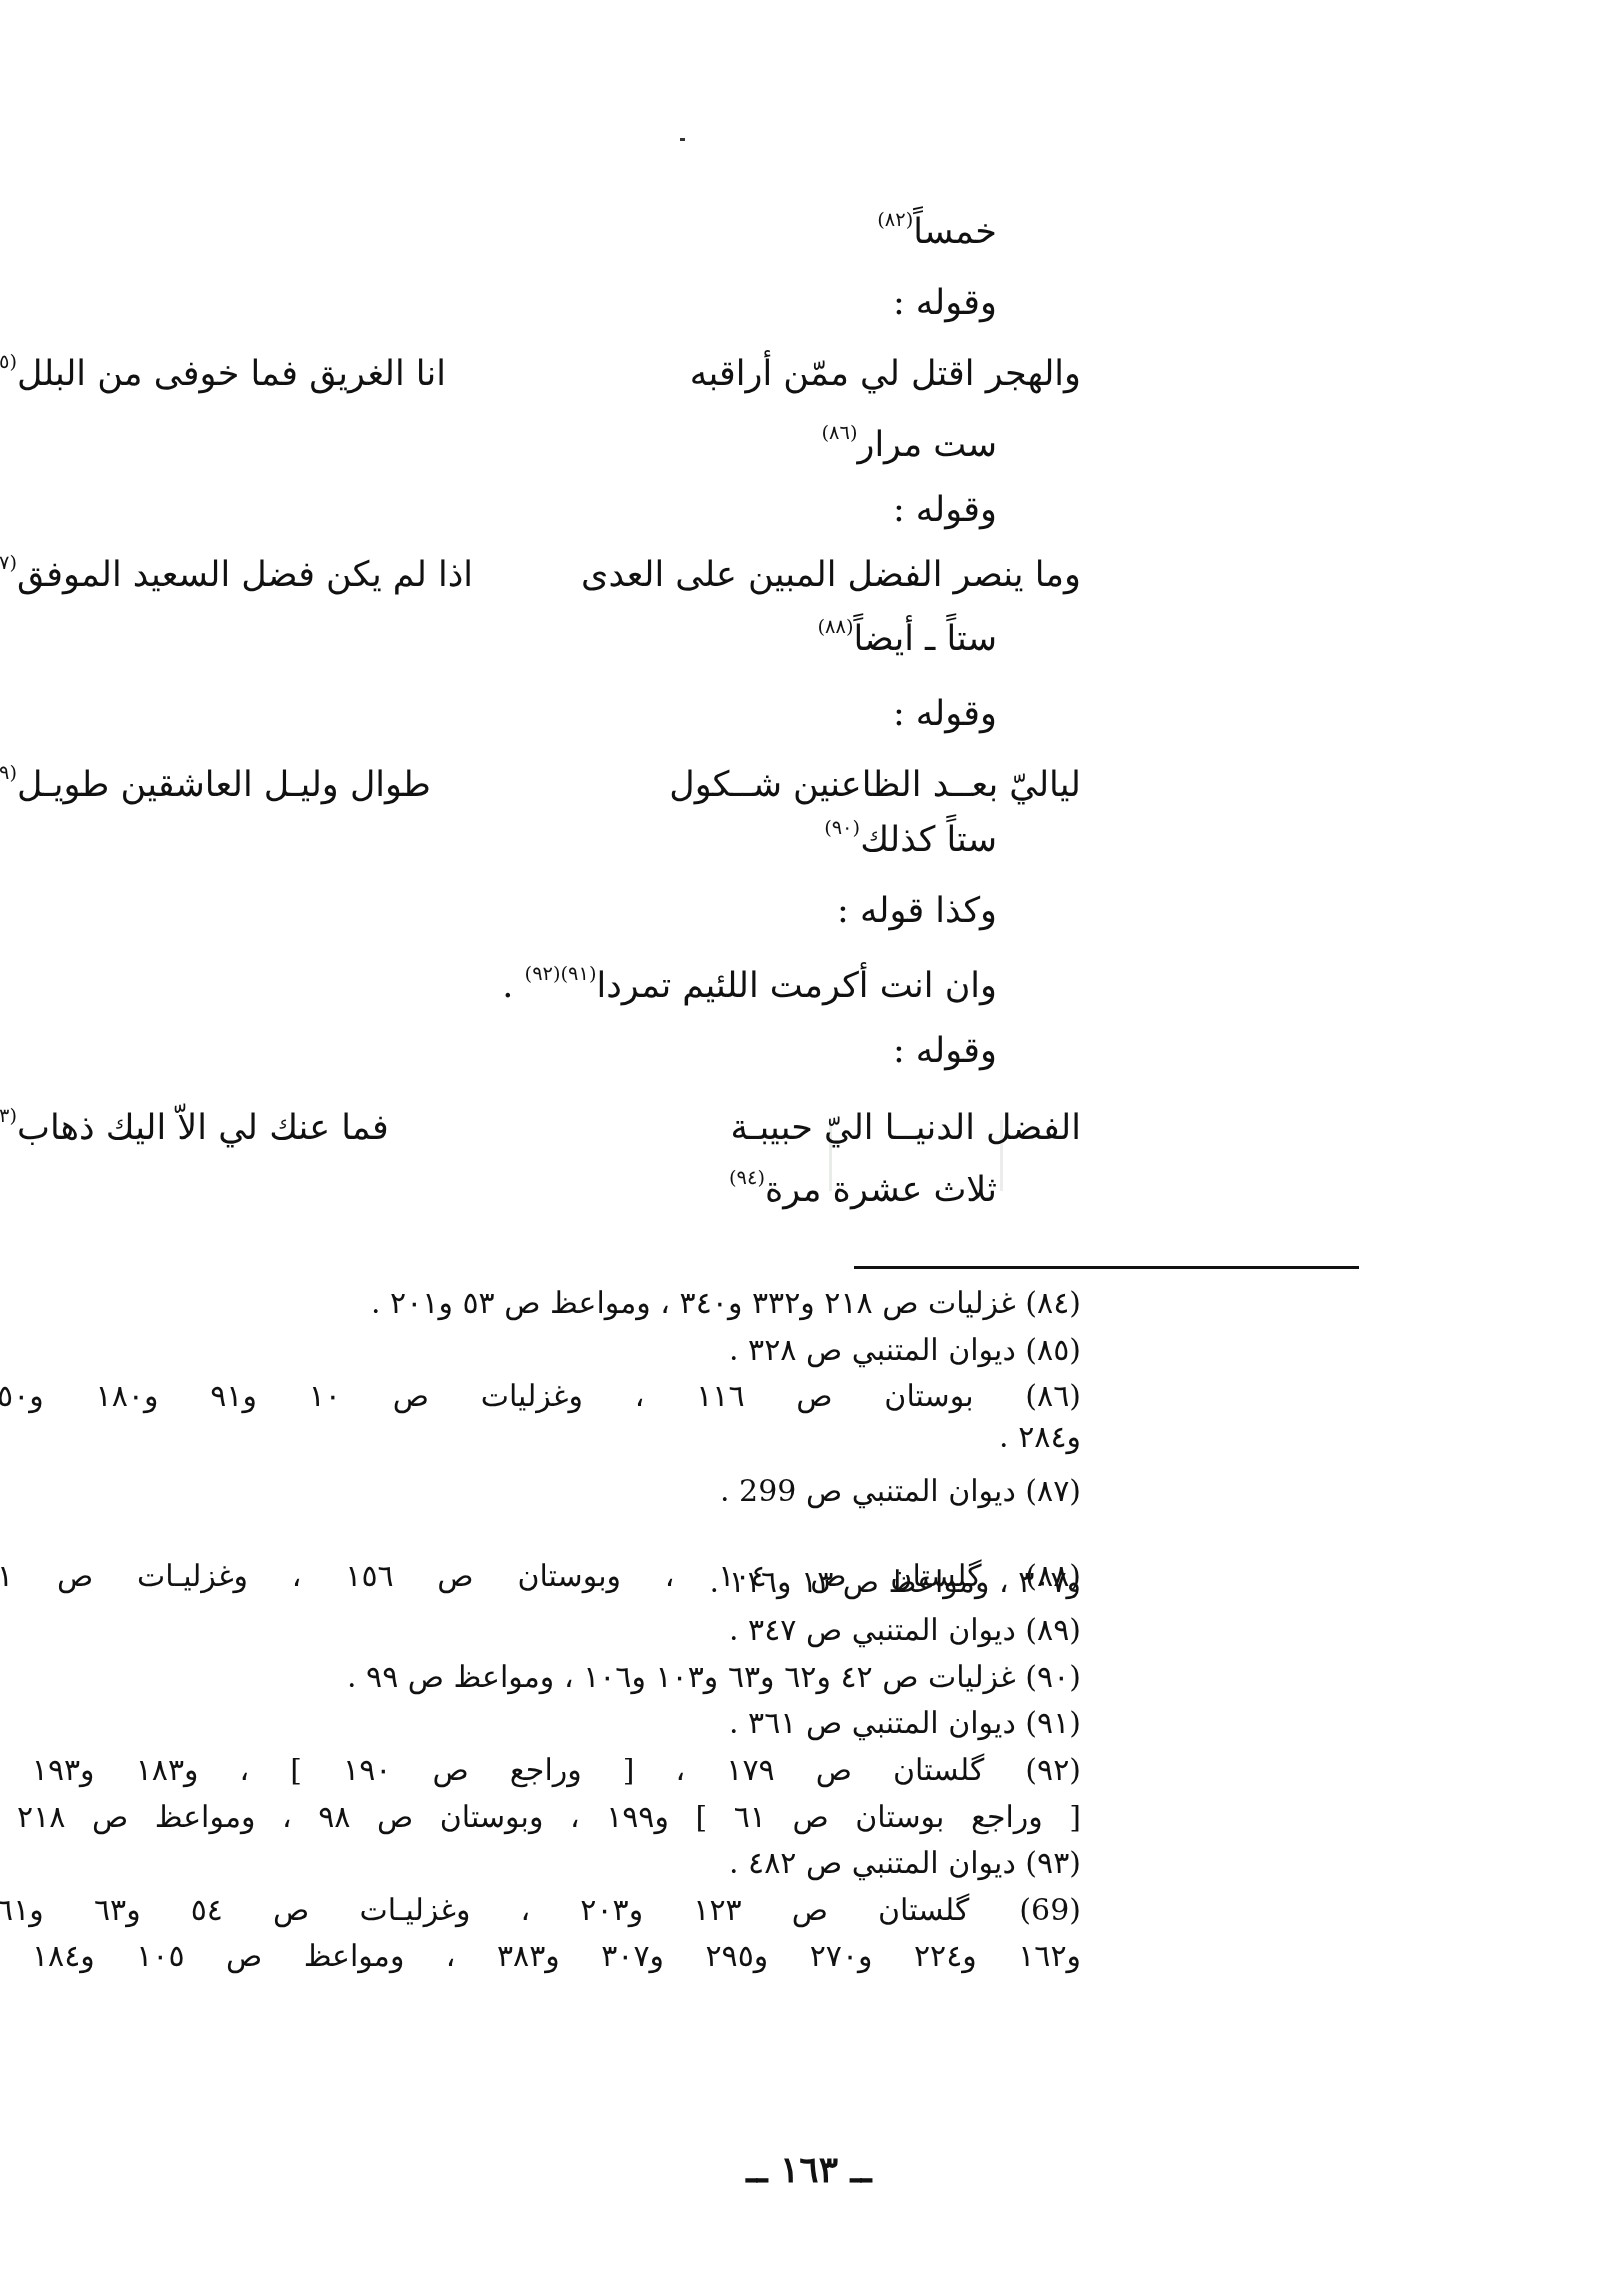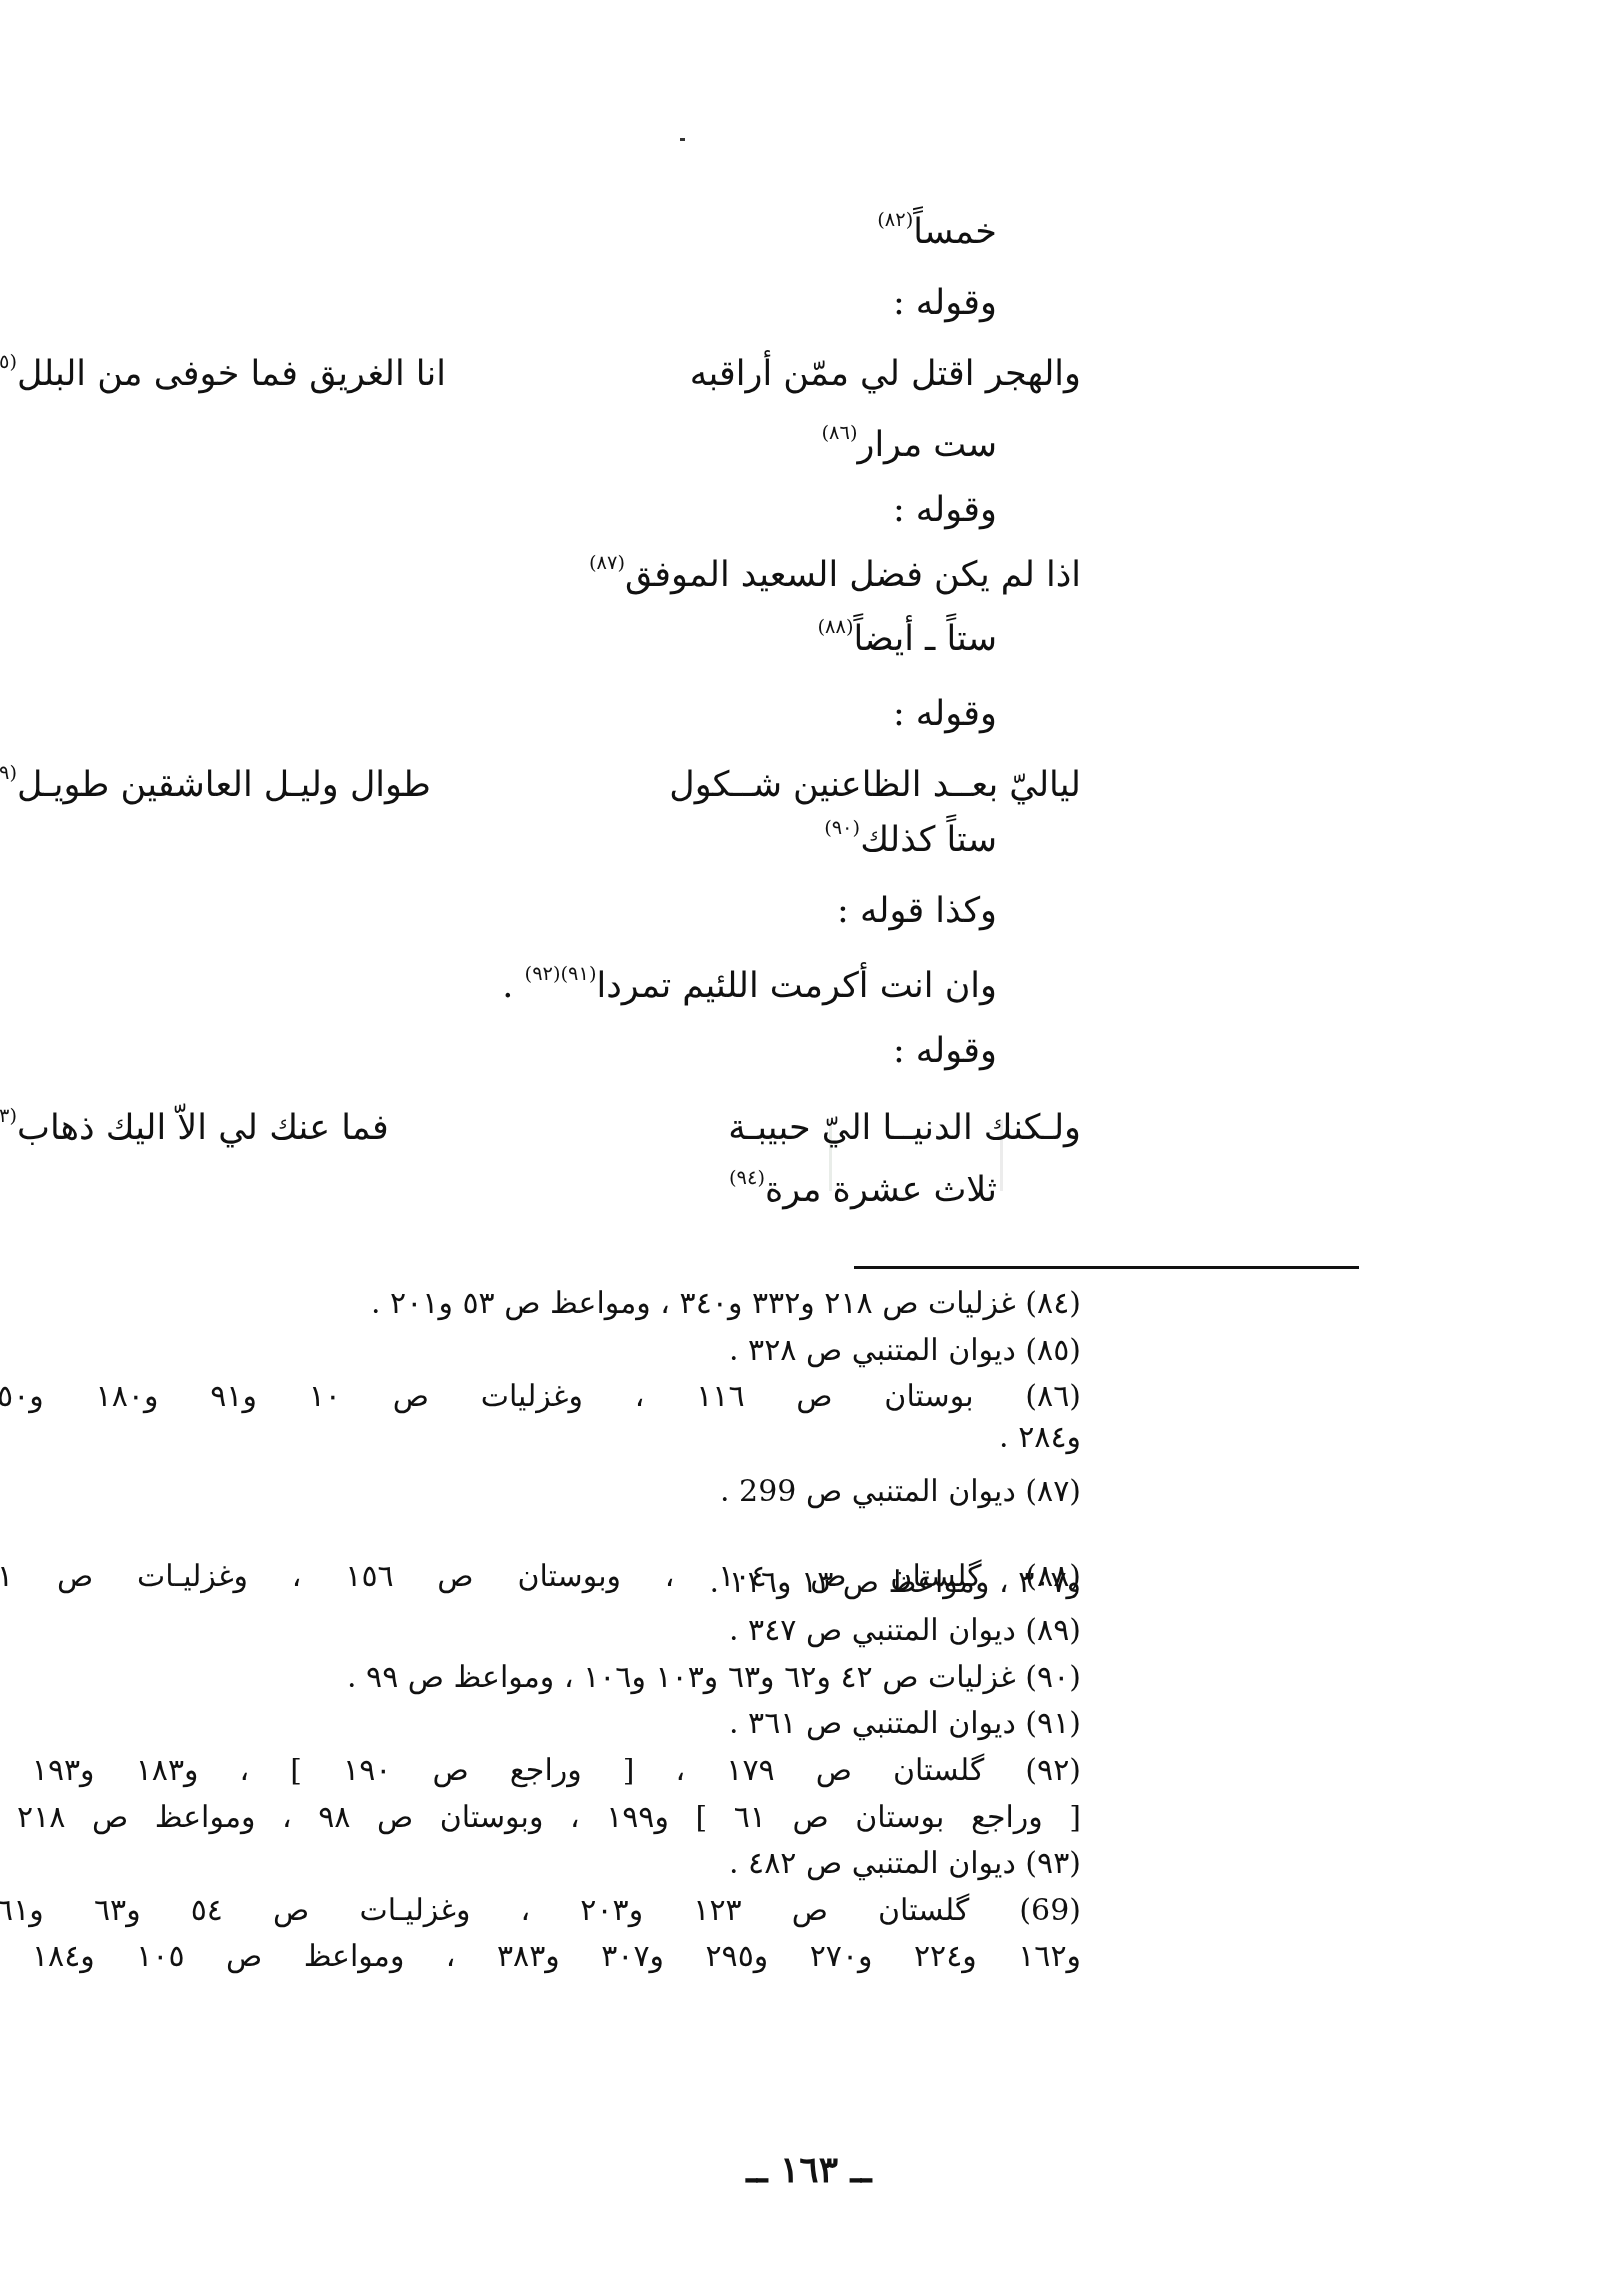--- a/index.html
+++ b/index.html
@@ -46,20 +46,21 @@
 
   <div class="line body-text short" style="top:427px">
     <span>ست مرار</span><sup class="fn">(٨٦)</sup>
   </div>
 
   <div class="line body-text short" style="top:492px">
     <span>وقوله :</span>
   </div>
 
   <div class="line body-text verse" style="top:557px">
+    <span class="hem-right">وما ينصر الفضل المبين على العدى</span>
     <span class="hem-left"><span>اذا لم يكن فضل السعيد الموفق</span><sup class="fn">(٨٧)</sup></span>
   </div>
 
   <div class="line body-text short" style="top:621px">
     <span>ستاً ـ أيضاً</span><sup class="fn">(٨٨)</sup>
   </div>
 
   <div class="line body-text short" style="top:696px">
     <span>وقوله :</span>
   </div>
@@ -81,21 +82,21 @@
     <span>وان انت أكرمت اللئيم تمردا</span><sup class="fn">(٩١)(٩٢)</sup><span> .</span>
   </div>
 
   <div class="line body-text short" style="top:1033px">
     <span>وقوله :</span>
   </div>
 
   <div class="watermark"></div>
 
   <div class="line body-text verse" style="top:1110px">
-    <span class="hem-right">ولـكنك  الدنيــا  اليّ  حبيبـة</span>
+    <span class="hem-right">الفضل  الدنيــا  اليّ  حبيبـة</span>
     <span class="hem-left"><span>فما عنك لي الاّ اليك ذهاب</span><sup class="fn">(٩٣)</sup></span>
   </div>
 
   <div class="line body-text short" style="top:1172px">
     <span>ثلاث عشرة مرة</span><sup class="fn">(٩٤)</sup>
   </div>
 
   <div class="separator"></div>
 
   <div class="notes">

